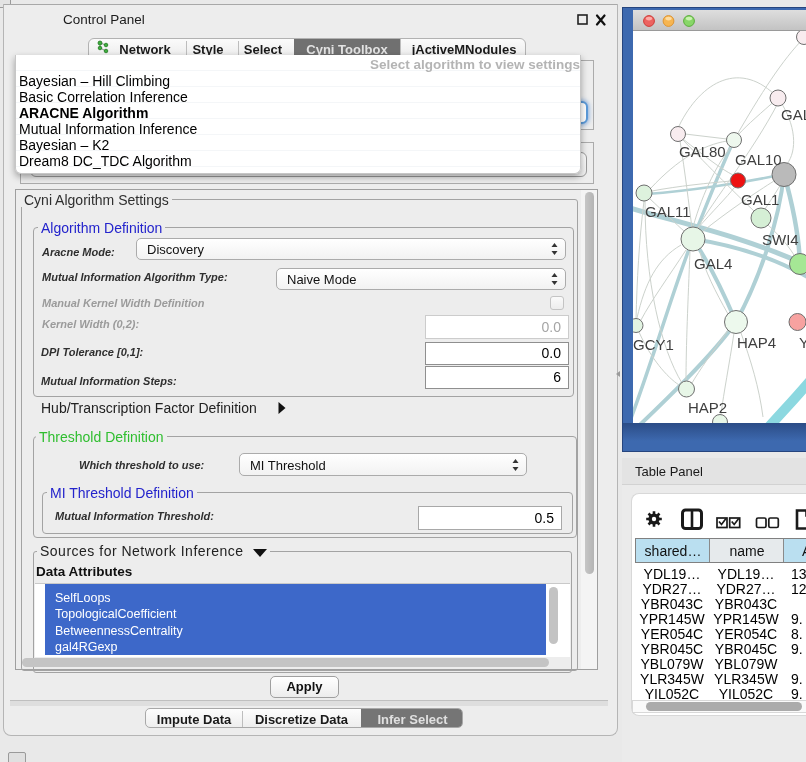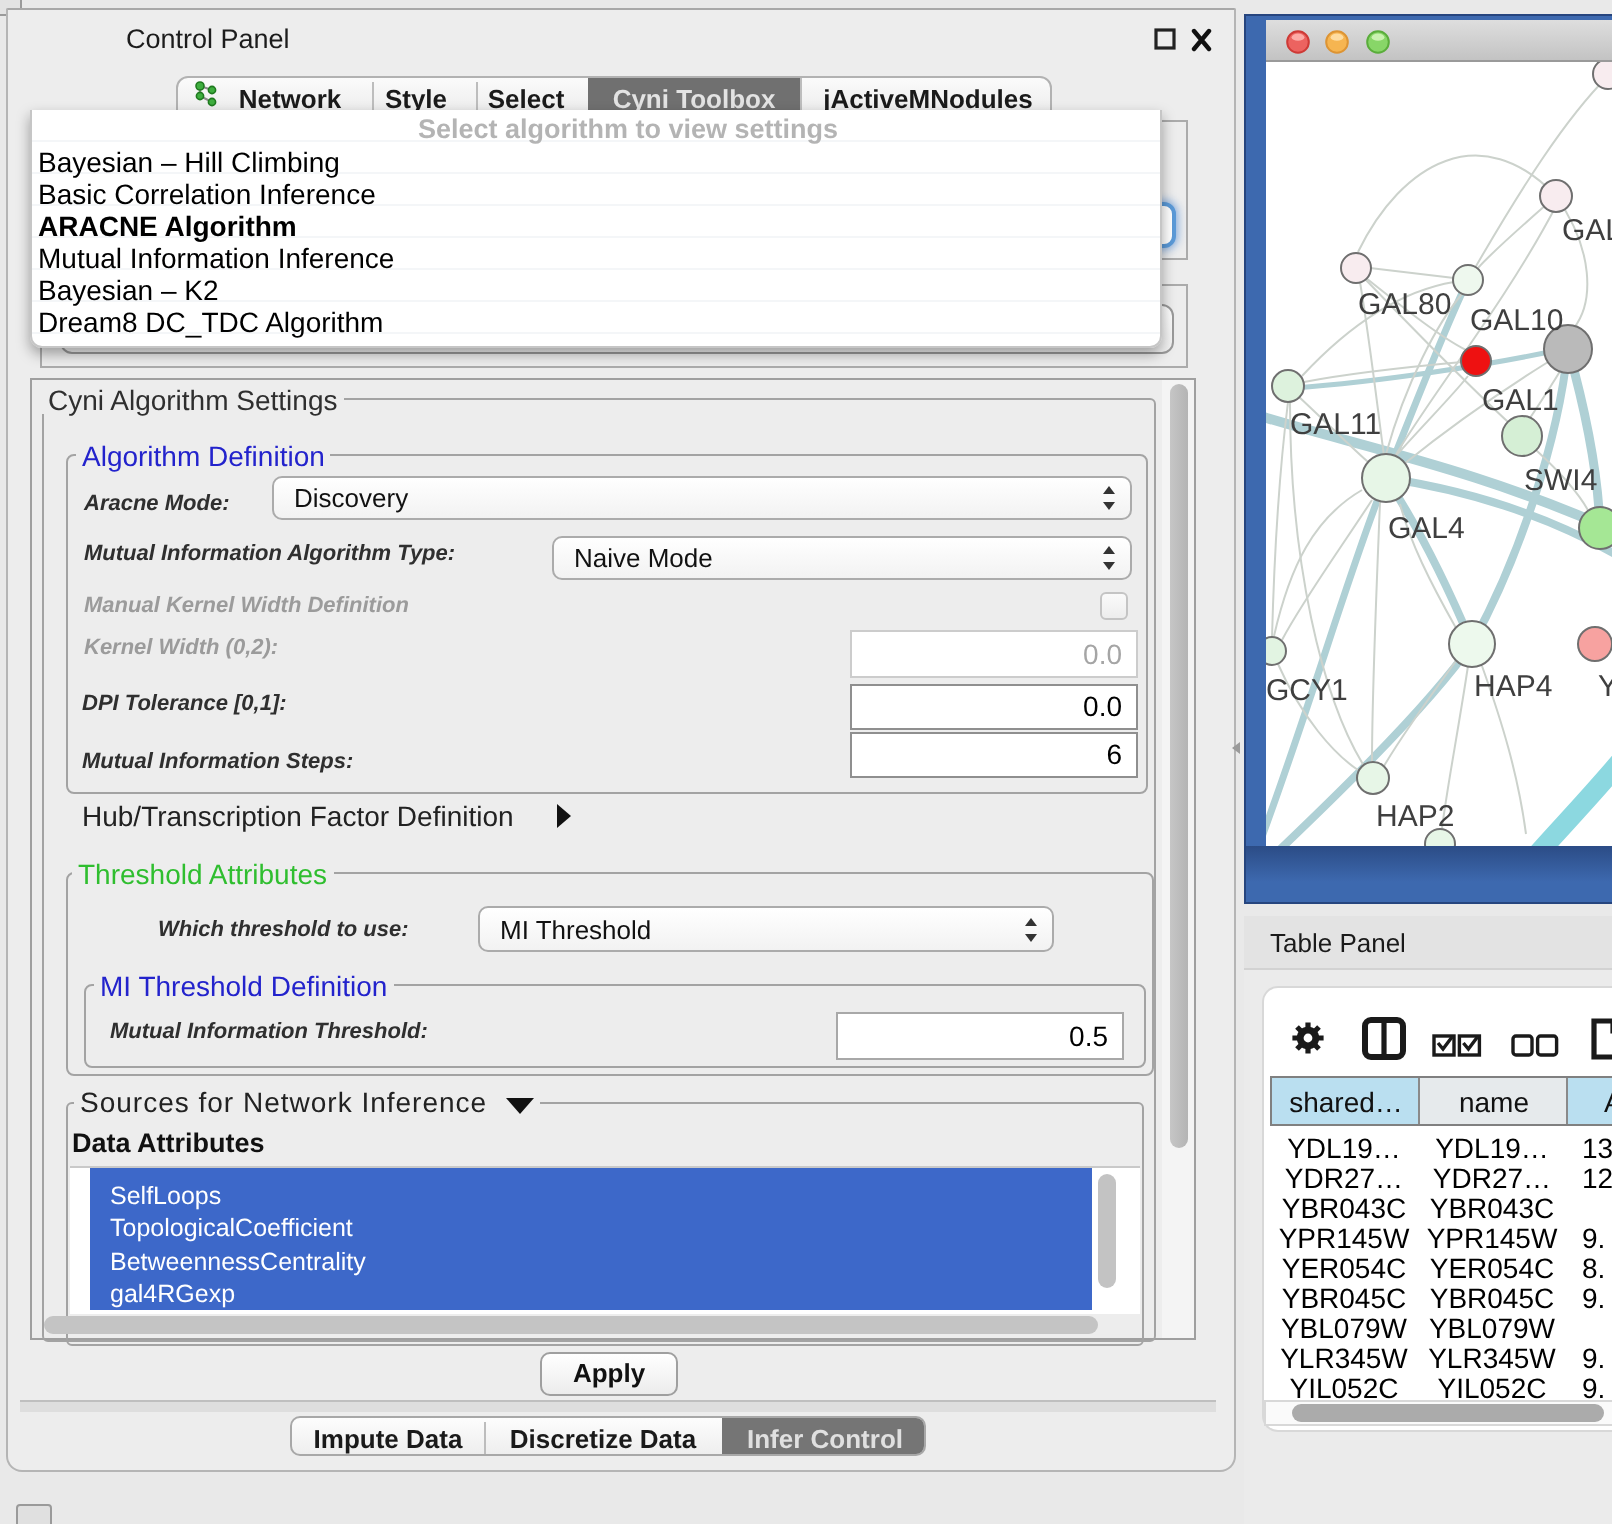--- a/index.html
+++ b/index.html
@@ -95,21 +95,21 @@
 
   <div class="abs boldlbl" style="left:41px;top:375px;">Mutual Information Steps:</div>
   <div class="tfield" style="left:425px;top:366px;width:144px;height:23px;border:1px solid #8f8f8f;color:#000;line-height:21px;padding-right:7px;">6</div>
 
   <div class="abs" style="left:41px;top:400px;font-size:14px;color:#222;">Hub/Transcription Factor Definition</div>
   <svg class="abs" style="left:277px;top:401px;" width="10" height="14" viewBox="0 0 10 14">
       <path d="M1.5 1 L8.5 7 L1.5 13 Z" fill="#111"></path>
     </svg>
 
   <div class="grp" style="left:33px;top:436px;width:542px;height:100px;"></div>
-  <div class="grplabel glbl" style="left:36px;top:430px;">Threshold Attributes</div>
+  <div class="grplabel glbl" style="left:36px;top:430px;">Threshold Definition</div>
 
   <div class="abs boldlbl" style="left:79px;top:459px;">Which threshold to use:</div>
   <div class="combo" style="left:239px;top:453px;width:288px;height:23px;">
     <span class="ct">MI Threshold</span>
     <svg class="carr" viewBox="0 0 7 12">
         <path d="M3.5 0 L6.5 4 H0.5 Z M3.5 12 L0.5 8 H6.5 Z" fill="#333"></path>
       </svg>
   </div>
 
   <div class="grp" style="left:42px;top:492px;width:529px;height:40px;"></div>
@@ -136,31 +136,31 @@
   <div class="abs" style="left:270px;top:676px;width:67px;height:20px;border:1px solid #9f9f9f;border-radius:5px;background:linear-gradient(#ffffff,#ececec);text-align:center;font-size:13px;font-weight:bold;color:#111;line-height:19px;">Apply</div>
 
   <div class="abs" style="left:10px;top:700px;width:598px;height:1px;background:#bfbfbf;"></div>
   <div class="abs" style="left:10px;top:701px;width:598px;height:5px;background:#dedede;"></div>
 
   <div class="abs" id="bottabs" style="left:145px;top:708px;width:318px;height:20px;border:1px solid #a8a8a8;border-radius:5px;background:linear-gradient(#fdfdfd,#eeeeee);box-sizing:border-box;overflow:hidden;">
     <div class="abs" style="left:95.5px;top:2px;width:1px;height:16px;background:#bdbdbd;"></div>
     <div class="abs" style="left:215px;top:0;width:103px;height:20px;background:#757575;"></div>
     <div class="abs" style="left:0;top:3px;width:96px;text-align:center;font-size:13px;font-weight:bold;color:#1a1a1a;">Impute Data</div>
     <div class="abs" style="left:96px;top:3px;width:119px;text-align:center;font-size:13px;font-weight:bold;color:#1a1a1a;">Discretize Data</div>
-    <div class="abs" style="left:215px;top:3px;width:103px;text-align:center;font-size:13px;font-weight:bold;color:#e0e0e0;">Infer Control</div>
+    <div class="abs" style="left:215px;top:3px;width:103px;text-align:center;font-size:13px;font-weight:bold;color:#e0e0e0;">Infer Select</div>
   </div>
 
   <svg class="abs" style="left:615px;top:370px;" width="6" height="8" viewBox="0 0 6 8">
       <path d="M5 1 L1 4 L5 7 Z" fill="#9a9a9a"></path>
     </svg>
 
   <div class="abs" style="left:8px;top:752px;width:16px;height:13px;border:1px solid #9a9a9a;border-radius:2px;background:#e0e0e0;"></div>
 
   <div class="abs" style="left:15px;top:55px;width:566px;height:119px;background:repeating-linear-gradient(#ffffff 0px,#ffffff 15px,#f4f6f8 15px,#f4f6f8 16px);border:1px solid #c6c6c6;border-top:none;border-radius:0 0 6px 6px;box-shadow:0 3px 7px rgba(0,0,0,0.35);box-sizing:border-box;z-index:50;">
-    <div class="abs" style="left:16px;top:2px;width:100%;text-align:center;font-size:13.5px;font-weight:bold;color:#b4b4b4;">Select algorithm to view settings</div>
+    <div class="abs" style="left:0;top:2px;width:100%;text-align:right;font-size:13.5px;font-weight:bold;color:#b4b4b4;">Select algorithm to view settings</div>
     <div class="abs" style="left:3px;top:18px;font-size:14px;color:#000;line-height:16px;">Bayesian – Hill Climbing<br>Basic Correlation Inference<br><b>ARACNE Algorithm</b><br>Mutual Information Inference<br>Bayesian – K2<br>Dream8 DC_TDC Algorithm</div>
   </div>
 
   <div class="abs" style="left:622px;top:7px;width:184px;height:445px;background:#3d69af;border:1px solid #26457e;border-right:none;box-sizing:border-box;"></div>
   <div class="abs" style="left:623px;top:423px;width:183px;height:18px;background:linear-gradient(#2b4c86,rgba(61,105,175,0));"></div>
   <div class="abs" style="left:633px;top:10px;width:173px;height:21px;background:linear-gradient(#dedede,#c3c3c3);border-bottom:1px solid #9a9a9a;box-sizing:border-box;"></div>
   <svg class="abs" style="left:643px;top:15px;" width="52" height="12" viewBox="0 0 52 12">
     <circle cx="6" cy="6" r="5.4" fill="#ec6360" stroke="#ce3a36" stroke-width="1"></circle>
     <circle cx="25.5" cy="6" r="5.4" fill="#f6b551" stroke="#dd9433" stroke-width="1"></circle>
     <circle cx="46" cy="6" r="5.4" fill="#88d668" stroke="#5aad3b" stroke-width="1"></circle>

